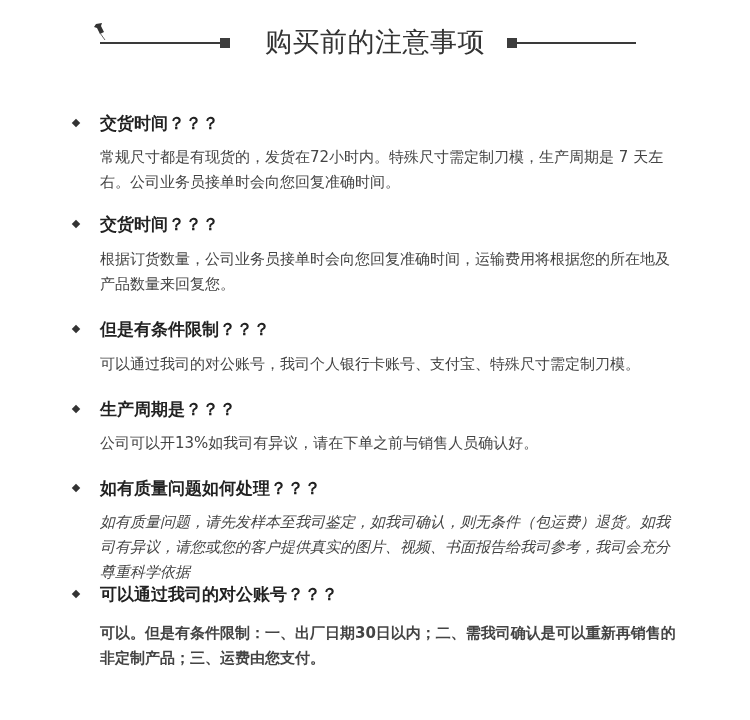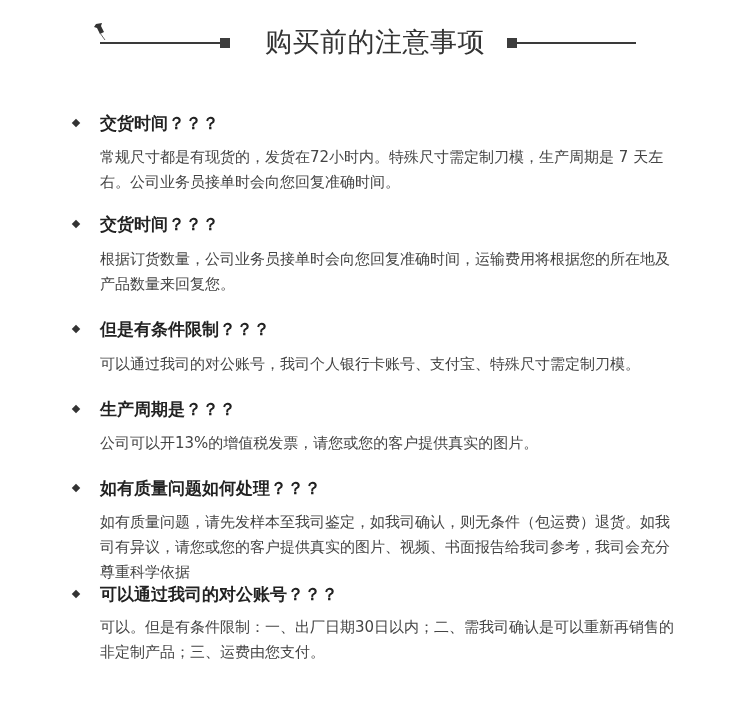--- a/index.html
+++ b/index.html
@@ -120,26 +120,26 @@
 
 <div class="faq" style="top:318px;">
   <div class="bullet-icon"></div>
   <div class="q">但是有条件限制？？？</div>
   <div class="a" style="top:34px;">可以通过我司的对公账号，我司个人银行卡账号、支付宝、特殊尺寸需定制刀模。</div>
 </div>
 
 <div class="faq" style="top:398px;">
   <div class="bullet-icon"></div>
   <div class="q">生产周期是？？？</div>
-  <div class="a" style="top:33px;">公司可以开13%的增值税发票，请您或您的客户提供真实的图片。</div>
+  <div class="a" style="top:33px;">公司可以开13%如我司有异议，请在下单之前与销售人员确认好。</div>
 </div>
 
 <div class="faq" style="top:477px;">
   <div class="bullet-icon"></div>
   <div class="q">如有质量问题如何处理？？？</div>
-  <div class="a" style="top:33px;">如有质量问题，请先发样本至我司鉴定，如我司确认，则无条件（包运费）退货。如我司有异议，请您或您的客户提供真实的图片、视频、书面报告给我司参考，我司会充分尊重科学依据</div>
+  <div class="a" style="top:33px;font-style:italic;">如有质量问题，请先发样本至我司鉴定，如我司确认，则无条件（包运费）退货。如我司有异议，请您或您的客户提供真实的图片、视频、书面报告给我司参考，我司会充分尊重科学依据</div>
 </div>
 
 <div class="faq" style="top:583px;">
   <div class="bullet-icon"></div>
   <div class="q">可以通过我司的对公账号？？？</div>
-  <div class="a" style="top:32px;">可以。但是有条件限制：一、出厂日期30日以内；二、需我司确认是可以重新再销售的非定制产品；三、运费由您支付。</div>
+  <div class="a" style="top:38px;font-weight:bold;">可以。但是有条件限制：一、出厂日期30日以内；二、需我司确认是可以重新再销售的非定制产品；三、运费由您支付。</div>
 </div>
 
 </body></html>

